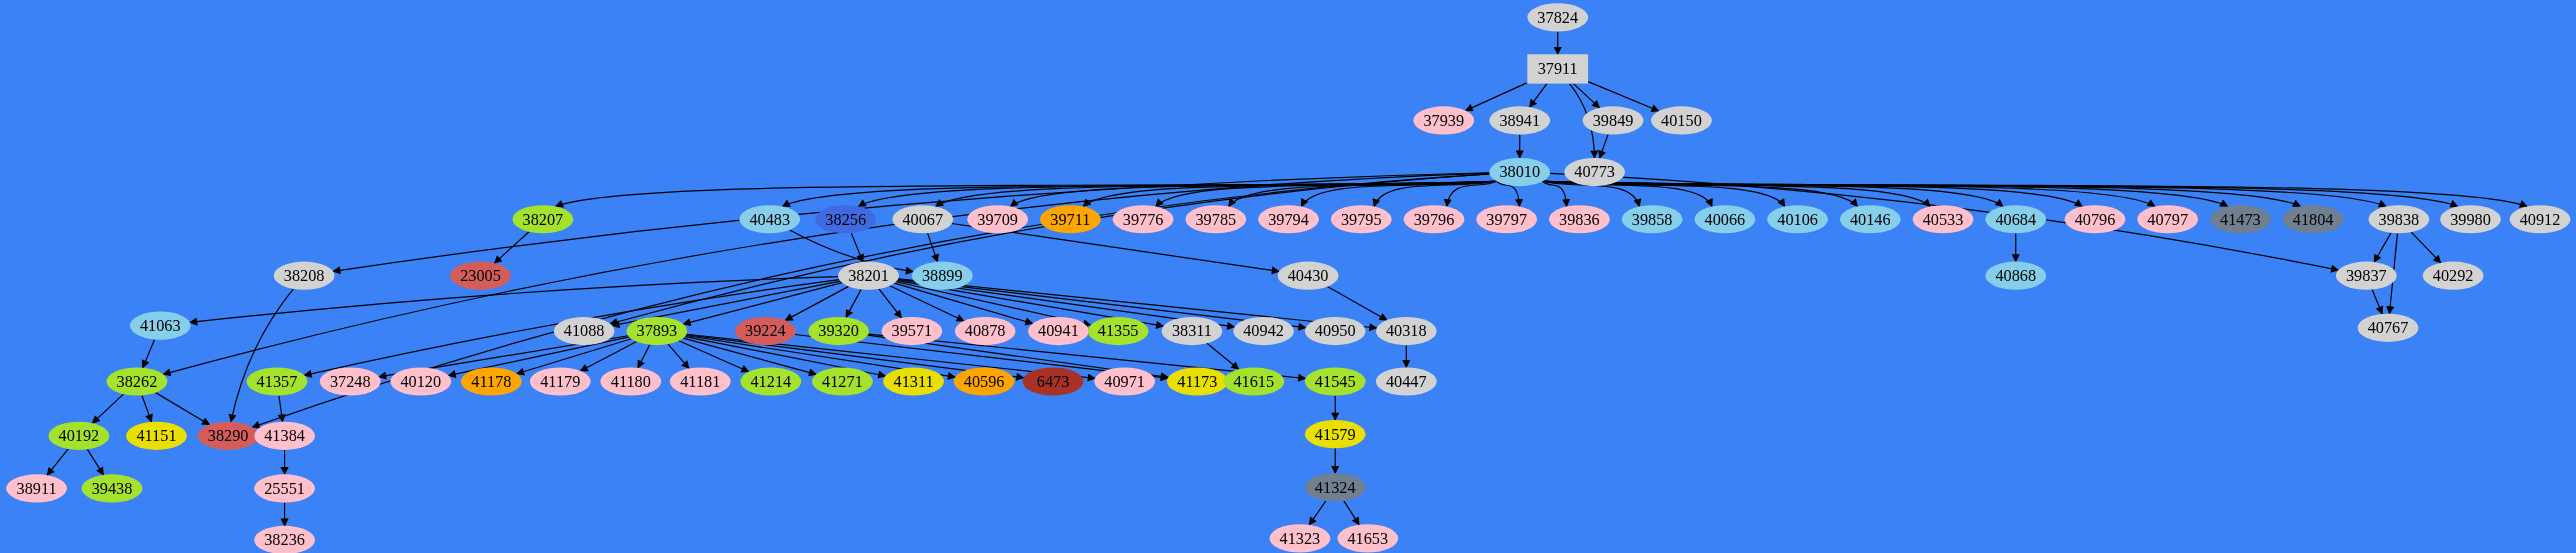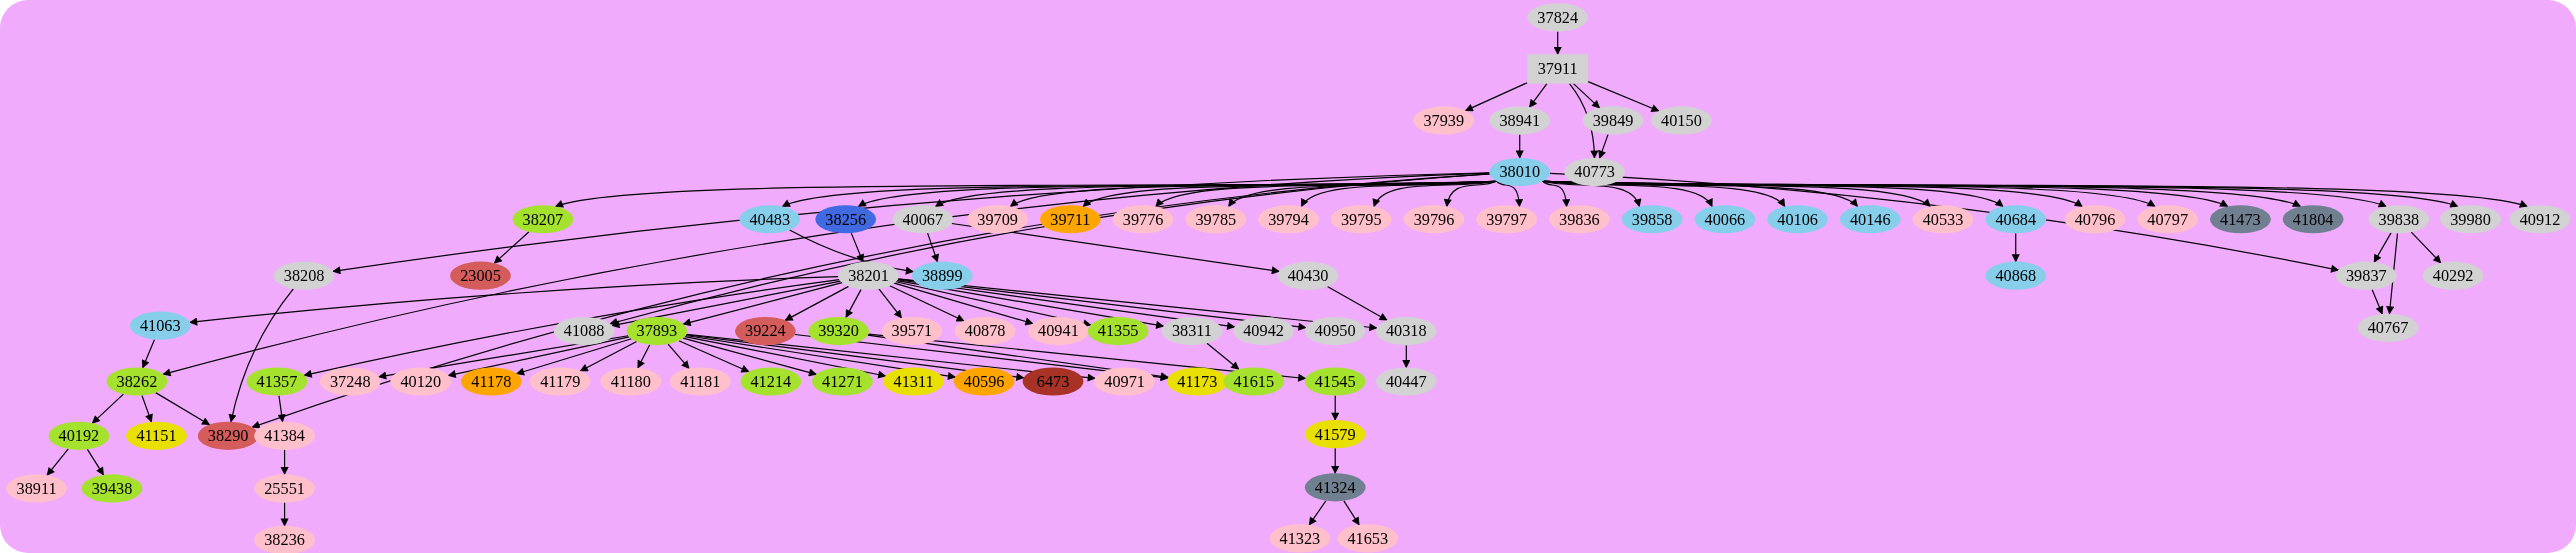--- a/index.html
+++ b/index.html
@@ -1,16 +1,16 @@
 <!DOCTYPE html>
 <html style="font-size:8.7px"><head>
 <meta charset="utf-8">
 <style>
   html, body { margin: 0; padding: 0; background: #ffffff; }
-  .graph-wrap { width: 2576px; height: 553px; background: #f0abfc; overflow: hidden; border-radius: 28px; }
+  .graph-wrap { width: 2576px; height: 553px; background: #3b82f6; overflow: hidden; }
   svg { display: block; }
   text.node-label {
     font-family: "Liberation Serif", "DejaVu Serif", serif;
     font-size: 30px;
     fill: #000000;
     text-anchor: middle;
     pointer-events: none;
   }
   path.edge { fill: none; stroke: #000000; stroke-width: 2.2px; }
 </style>

